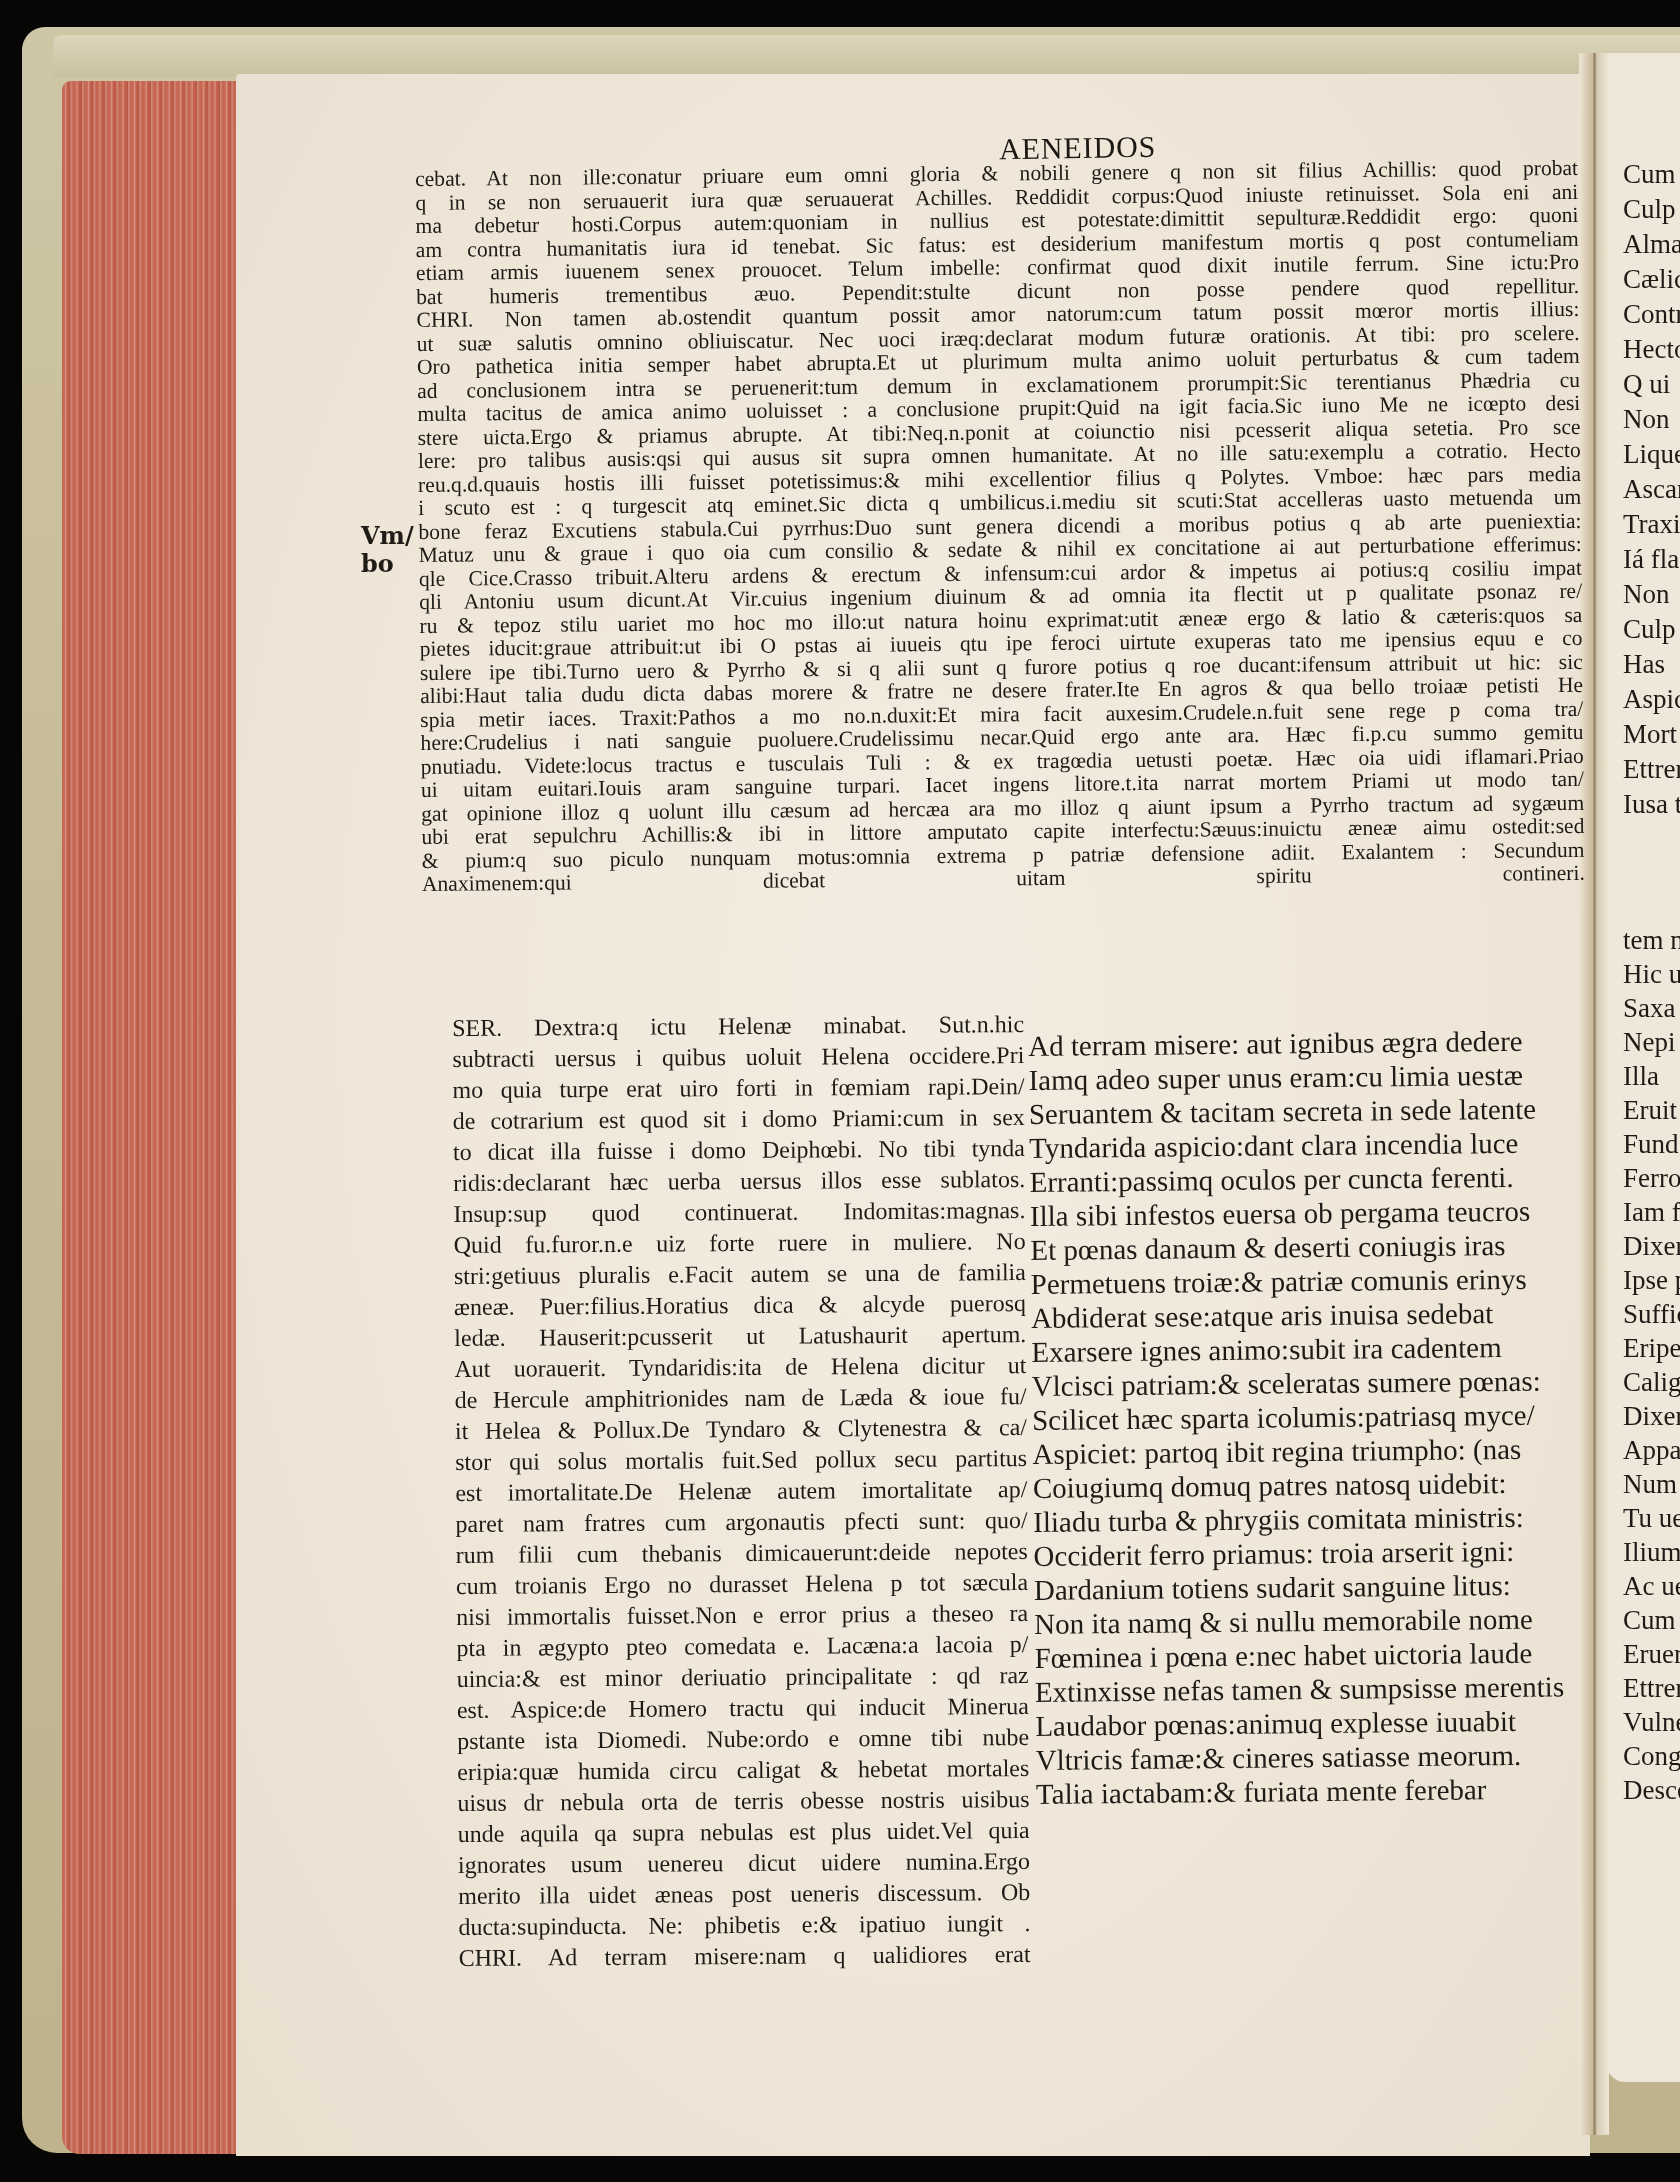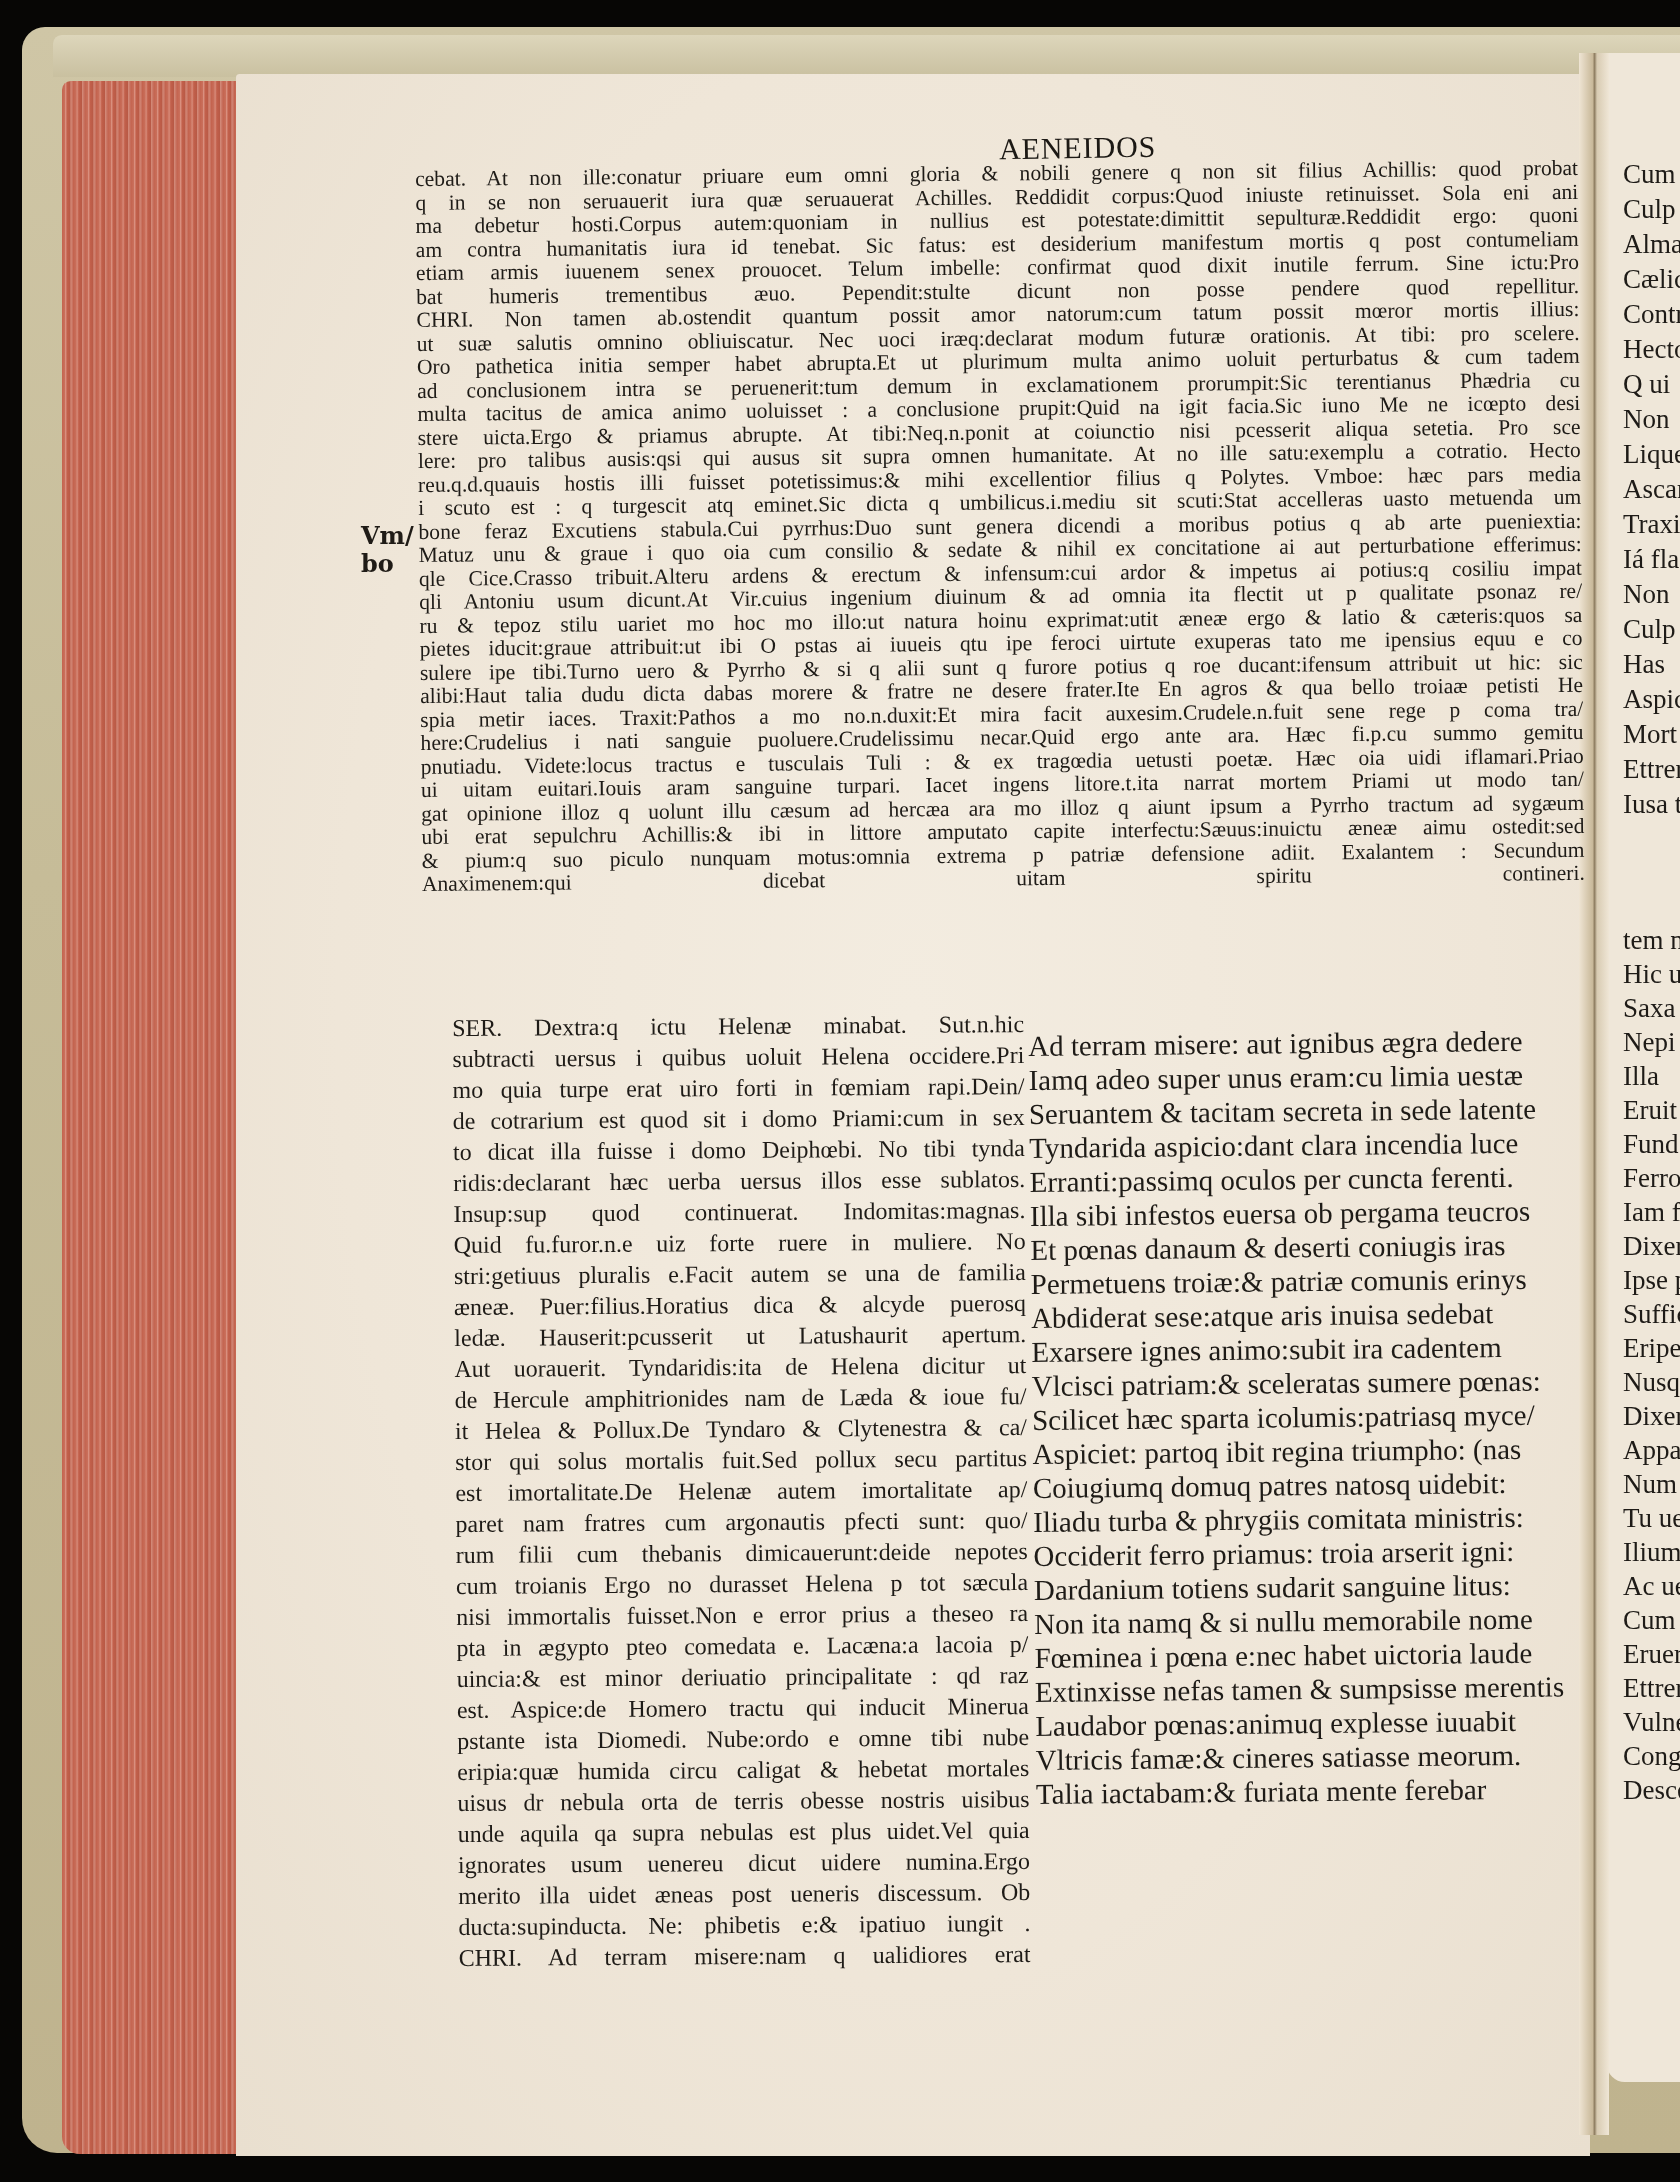--- a/index.html
+++ b/index.html
@@ -163,21 +163,21 @@
     <div class="ln">Nepi</div>
     <div class="ln">Illa</div>
     <div class="ln">Eruit</div>
     <div class="ln">Fund</div>
     <div class="ln">Ferro</div>
     <div class="ln">Iam f</div>
     <div class="ln">Dixer</div>
     <div class="ln">Ipse p</div>
     <div class="ln">Suffic</div>
     <div class="ln">Eripe</div>
-    <div class="ln">Nusq</div>
+    <div class="ln">Calig</div>
     <div class="ln">Dixer</div>
     <div class="ln">Appa</div>
     <div class="ln">Num</div>
     <div class="ln">Tu ue</div>
     <div class="ln">Ilium</div>
     <div class="ln">Ac uel</div>
     <div class="ln">Cum</div>
     <div class="ln">Eruer</div>
     <div class="ln">Ettrer</div>
     <div class="ln">Vulne</div>

